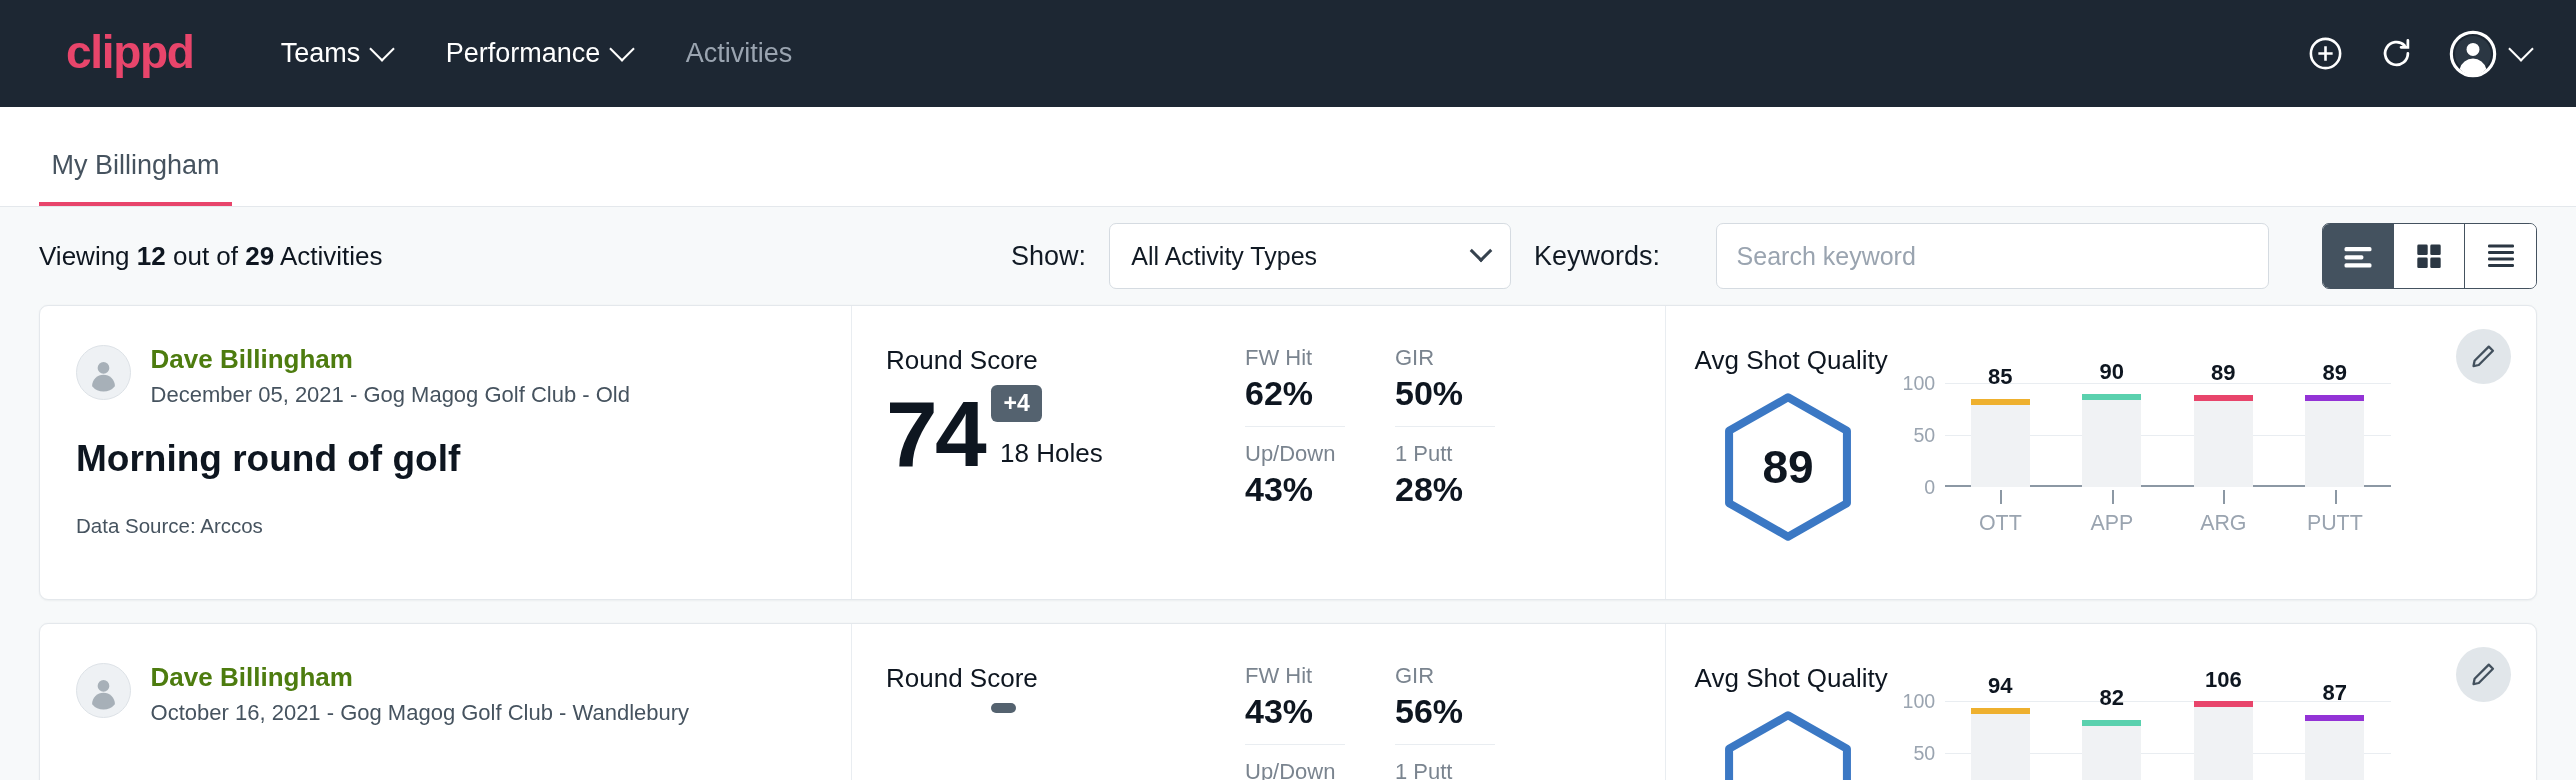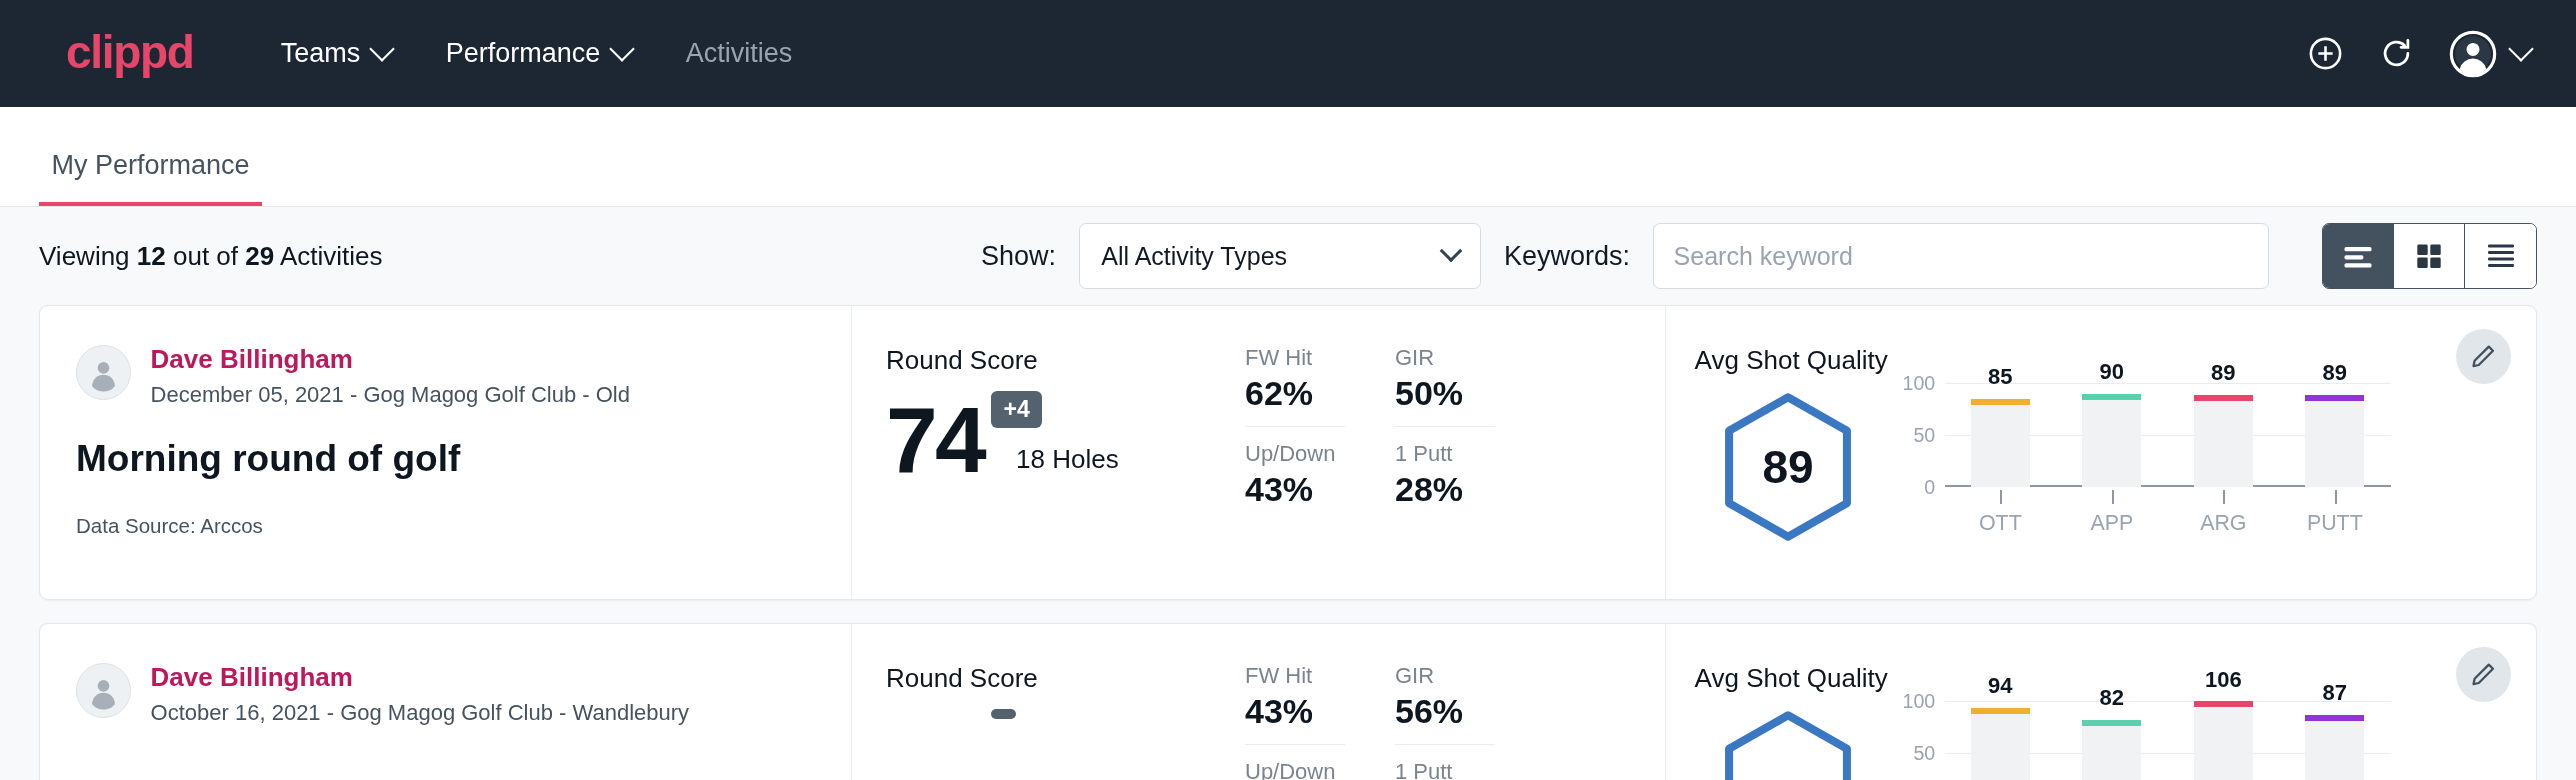--- a/index.html
+++ b/index.html
@@ -102,28 +102,29 @@
     cursor: pointer;
   }
   .select .sel-chev {
     margin-left: auto;
     width: 16px; height: 16px;
     border-right: 3.6px solid #36424e;
     border-bottom: 3.6px solid #36424e;
     transform: rotate(45deg) translate(-3.6px,-3.6px);
   }
   .search {
-    width: 616px; height: 66px;
+    width: 553px; height: 66px;
     border: 0.9px solid #d5dbe1;
     border-radius: 7.1px;
     background: #ffffff;
     font-size: 25px;
     padding: 0 19.6px;
     color: #111a24;
     font-family: inherit;
+    margin-left: 33px;
   }
   .search::placeholder { color: #9aa4b0; }
   .viewmodes {
     display: flex;
     margin-left: 30px;
     border: 0.9px solid #44525f;
     border-radius: 7.1px;
     overflow: hidden;
     height: 66px;
   }
@@ -154,28 +155,28 @@
     padding: 39px 36px 0 36px;
     border-right: 0.9px solid #e9edf1;
   }
   .who { display: flex; align-items: flex-start; gap: 19.6px; }
   .av-circle {
     width: 55px; height: 55px; border-radius: 50%;
     background: #eef1f4; border: 0.9px solid #dde2e7;
     display: flex; align-items: center; justify-content: center;
     flex: none;
   }
-  .who-name { font-size: 26px; font-weight: 700; color: #be185d; line-height: 1.15; }
+  .who-name { font-size: 26px; font-weight: 700; color: #4d7c0f; line-height: 1.15; }
   .who-sub { font-size: 22px; color: #46535f; margin-top: 7.1px; }
   .act-title { font-size: 37px; font-weight: 700; color: #0e1620; margin-top: 30px; }
   .datasrc { font-size: 20.5px; color: #46535f; margin-top: 34px; }
 
   .col-score { width: 393px; padding: 39px 0 0 34px; }
   .sec-label { font-size: 26px; color: #0e1620; }
-  .score-line { display: flex; align-items: flex-end; margin-top: 20px; position: relative; gap: 16px; }
+  .score-line { display: flex; align-items: flex-end; margin-top: 14px; position: relative; }
   .score-num {
     font-size: 93px; font-weight: 700; color: #0e1620;
     line-height: .95; letter-spacing: -2.7px;
   }
   .score-badge {
     background: #54626f; color: #fff;
     font-size: 23px; font-weight: 700;
     padding: 5.4px 12.5px; border-radius: 6.2px;
     position: absolute; left: 105px; top: -5.4px;
   }
@@ -277,21 +278,21 @@
         <circle cx="12" cy="12" r="8.6" fill="#2b3743"></circle>
         <circle cx="12" cy="9.8" r="3.1" fill="#ffffff"></circle>
         <path d="M5.6 19.2a6.6 6.6 0 0 1 12.8 0 8.6 8.6 0 0 1-12.8 0z" fill="#ffffff"></path>
       </svg>
       <span class="chev" style="color:#ffffff;border-width:2.7px;"></span>
     </div>
   </div>
 </div>
 
 <div class="tabstrip">
-  <div class="tab">My Performance</div>
+  <div class="tab">My Billingham</div>
 </div>
 
 <div class="filterbar">
   <div class="viewing">
     <span>Viewing</span>
     <b>12</b>
     <span>out of</span>
     <b>29</b>
     <span>Activities</span>
   </div>

